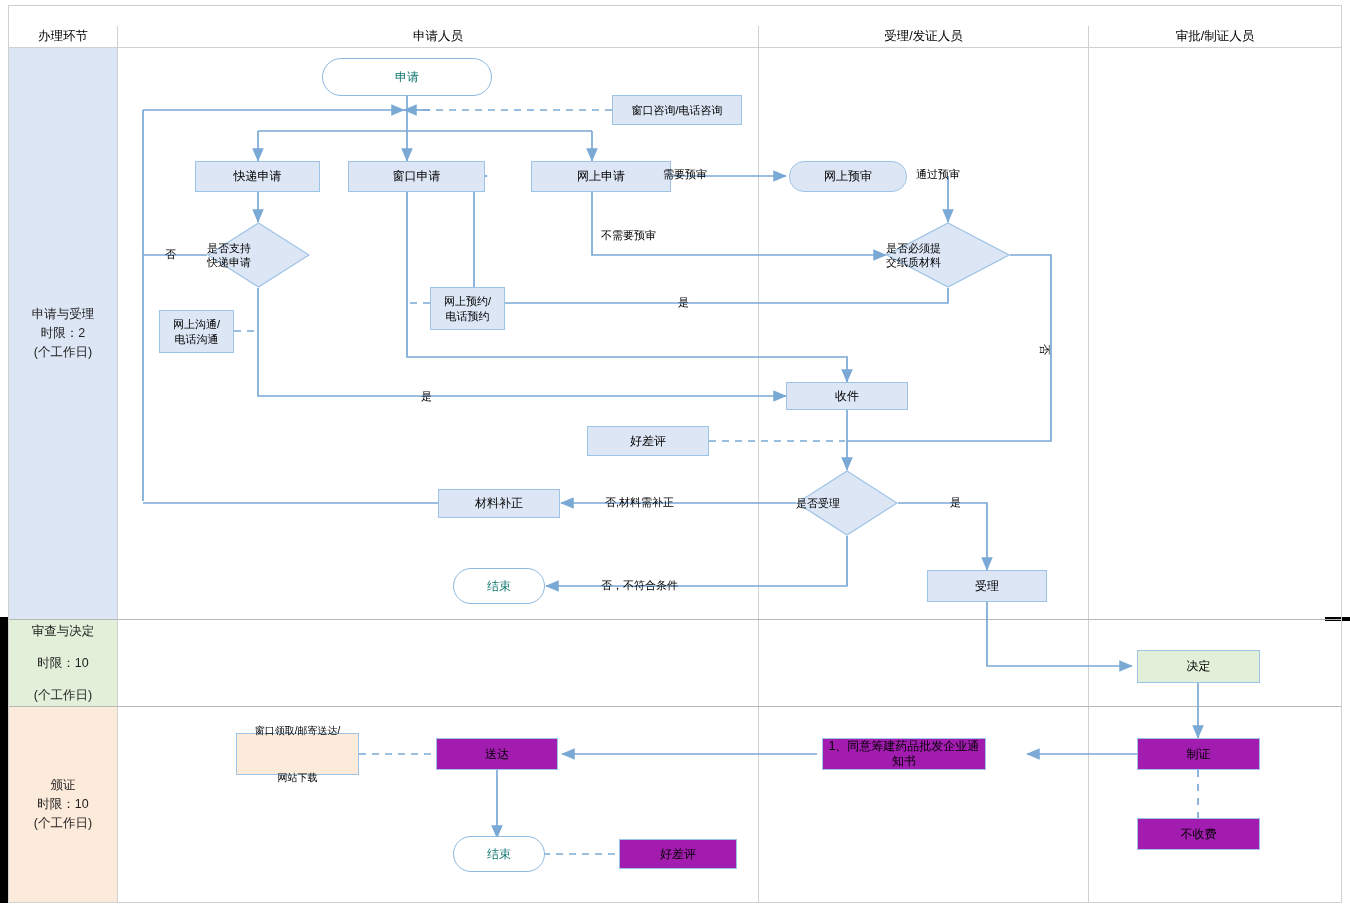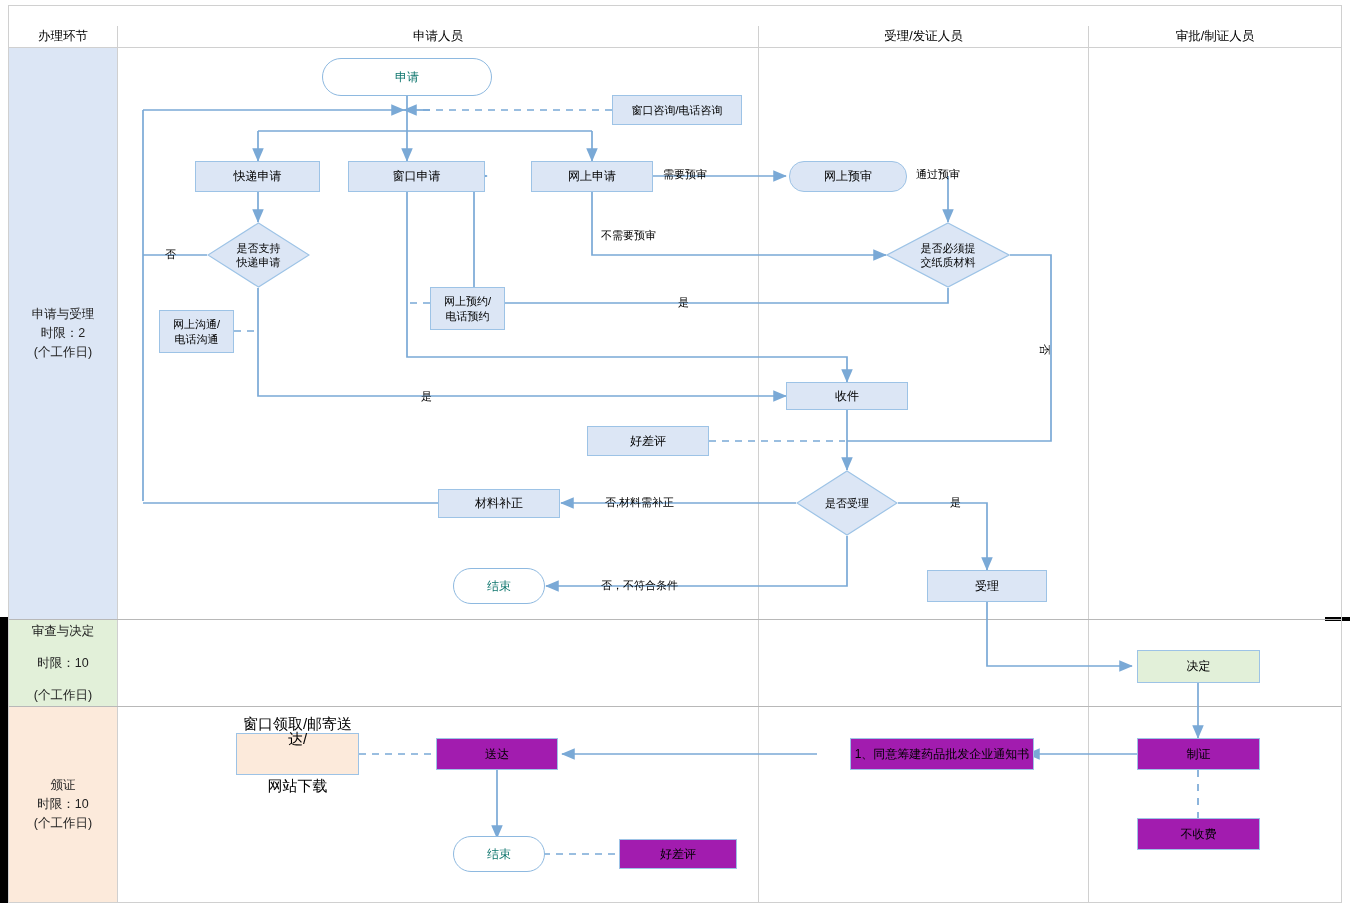--- a/index.html
+++ b/index.html
@@ -28,26 +28,26 @@
   .stage span{display:block;}
 
   
   .node{position:absolute;box-sizing:border-box;display:flex;align-items:center;
     justify-content:center;text-align:center;font-size:12px;color:#000;line-height:15px;}
   .rect{border:1px solid #9dc3e6;background:#dce6f5;}
   .rect-peach{border:1px solid #9dc3e6;background:#a21caf;}
   .rect-green{border:1px solid #9dc3e6;background:#e2f0d9;}
   .term{border:1px solid #8eb9e0;background:#ffffff;border-radius:22px;color:#0f766e;}
   .note{border:1px solid #9dc3e6;background:#dce6f5;font-size:11px;}
-  .note-peach{border:1px solid #9dc3e6;background:#fceadb;font-size:15px;gap:32px;}
+  .note-peach{border:1px solid #9dc3e6;background:#fceadb;font-size:10px;gap:32px;}
 
   .diamond{position:absolute;}
   .diamond svg{position:absolute;left:0;top:0;}
   .diamond .dtext{position:absolute;left:0;top:0;width:100%;height:100%;
-    display:flex;flex-direction:column;align-items:center;justify-content:center;
+    display:flex;flex-direction:column;align-items:flex-start;justify-content:center;
     font-size:11px;color:#000;line-height:14px;text-align:center;}
 
   
   .elabel{position:absolute;font-size:11px;color:#000;white-space:nowrap;}
   .elabel.rot{transform:rotate(90deg);transform-origin:left top;}
 
   
   #edges{position:absolute;left:0;top:0;width:1350px;height:907px;pointer-events:none;}
 
   
@@ -162,21 +162,21 @@
       <path d="M543,854 L619,854" stroke-dasharray="7,6"></path>
     </g>
   </svg>
 
   <div class="node term" style="left:322px;top:58px;width:170px;height:38px;">申请</div>
 
   <div class="node note" style="left:612px;top:95px;width:130px;height:30px;">窗口咨询/电话咨询</div>
 
   <div class="node rect" style="left:195px;top:161px;width:125px;height:31px;">快递申请</div>
   <div class="node rect" style="left:348px;top:161px;width:137px;height:31px;">窗口申请</div>
-  <div class="node rect" style="left:531px;top:161px;width:122px;height:31px;">网上申请</div>
+  <div class="node rect" style="left:531px;top:161px;width:140px;height:31px;">网上申请</div>
 
   <div class="node rect" style="left:789px;top:161px;width:118px;height:31px;border-radius:15px;">网上预审</div>
 
   <div class="diamond" style="left:207px;top:222px;width:103px;height:66px;">
     <svg width="103" height="66" viewBox="0 0 103 66">
       <polygon points="51.5,1 102,33 51.5,65 1,33" fill="#dce6f5" stroke="#9dc3e6" stroke-width="1.2"></polygon>
     </svg>
     <div class="dtext">
       <span>是否支持</span>
       <span>快递申请</span>
@@ -218,21 +218,21 @@
   <div class="node term" style="left:453px;top:568px;width:92px;height:36px;">结束</div>
 
   <div class="node rect" style="left:927px;top:570px;width:120px;height:32px;">受理</div>
 
   <div class="node rect-green" style="left:1137px;top:650px;width:123px;height:33px;">决定</div>
 
   <div class="node rect-peach" style="left:1137px;top:738px;width:123px;height:32px;">制证</div>
 
   <div class="node rect-peach" style="left:1137px;top:818px;width:123px;height:32px;">不收费</div>
 
-  <div class="node rect-peach" style="left:850px;top:738px;width:184px;height:32px;">1、同意筹建药品批发企业通知书</div>
+  <div class="node rect-peach" style="left:822px;top:738px;width:164px;height:32px;">1、同意筹建药品批发企业通知书</div>
 
   <div class="node rect-peach" style="left:436px;top:738px;width:122px;height:32px;">送达</div>
 
   <div class="node note-peach" style="left:236px;top:733px;width:123px;height:42px;flex-direction:column;">
     <span>窗口领取/邮寄送达/</span>
     <span>网站下载</span>
   </div>
 
   <div class="node term" style="left:453px;top:836px;width:92px;height:36px;">结束</div>
 

